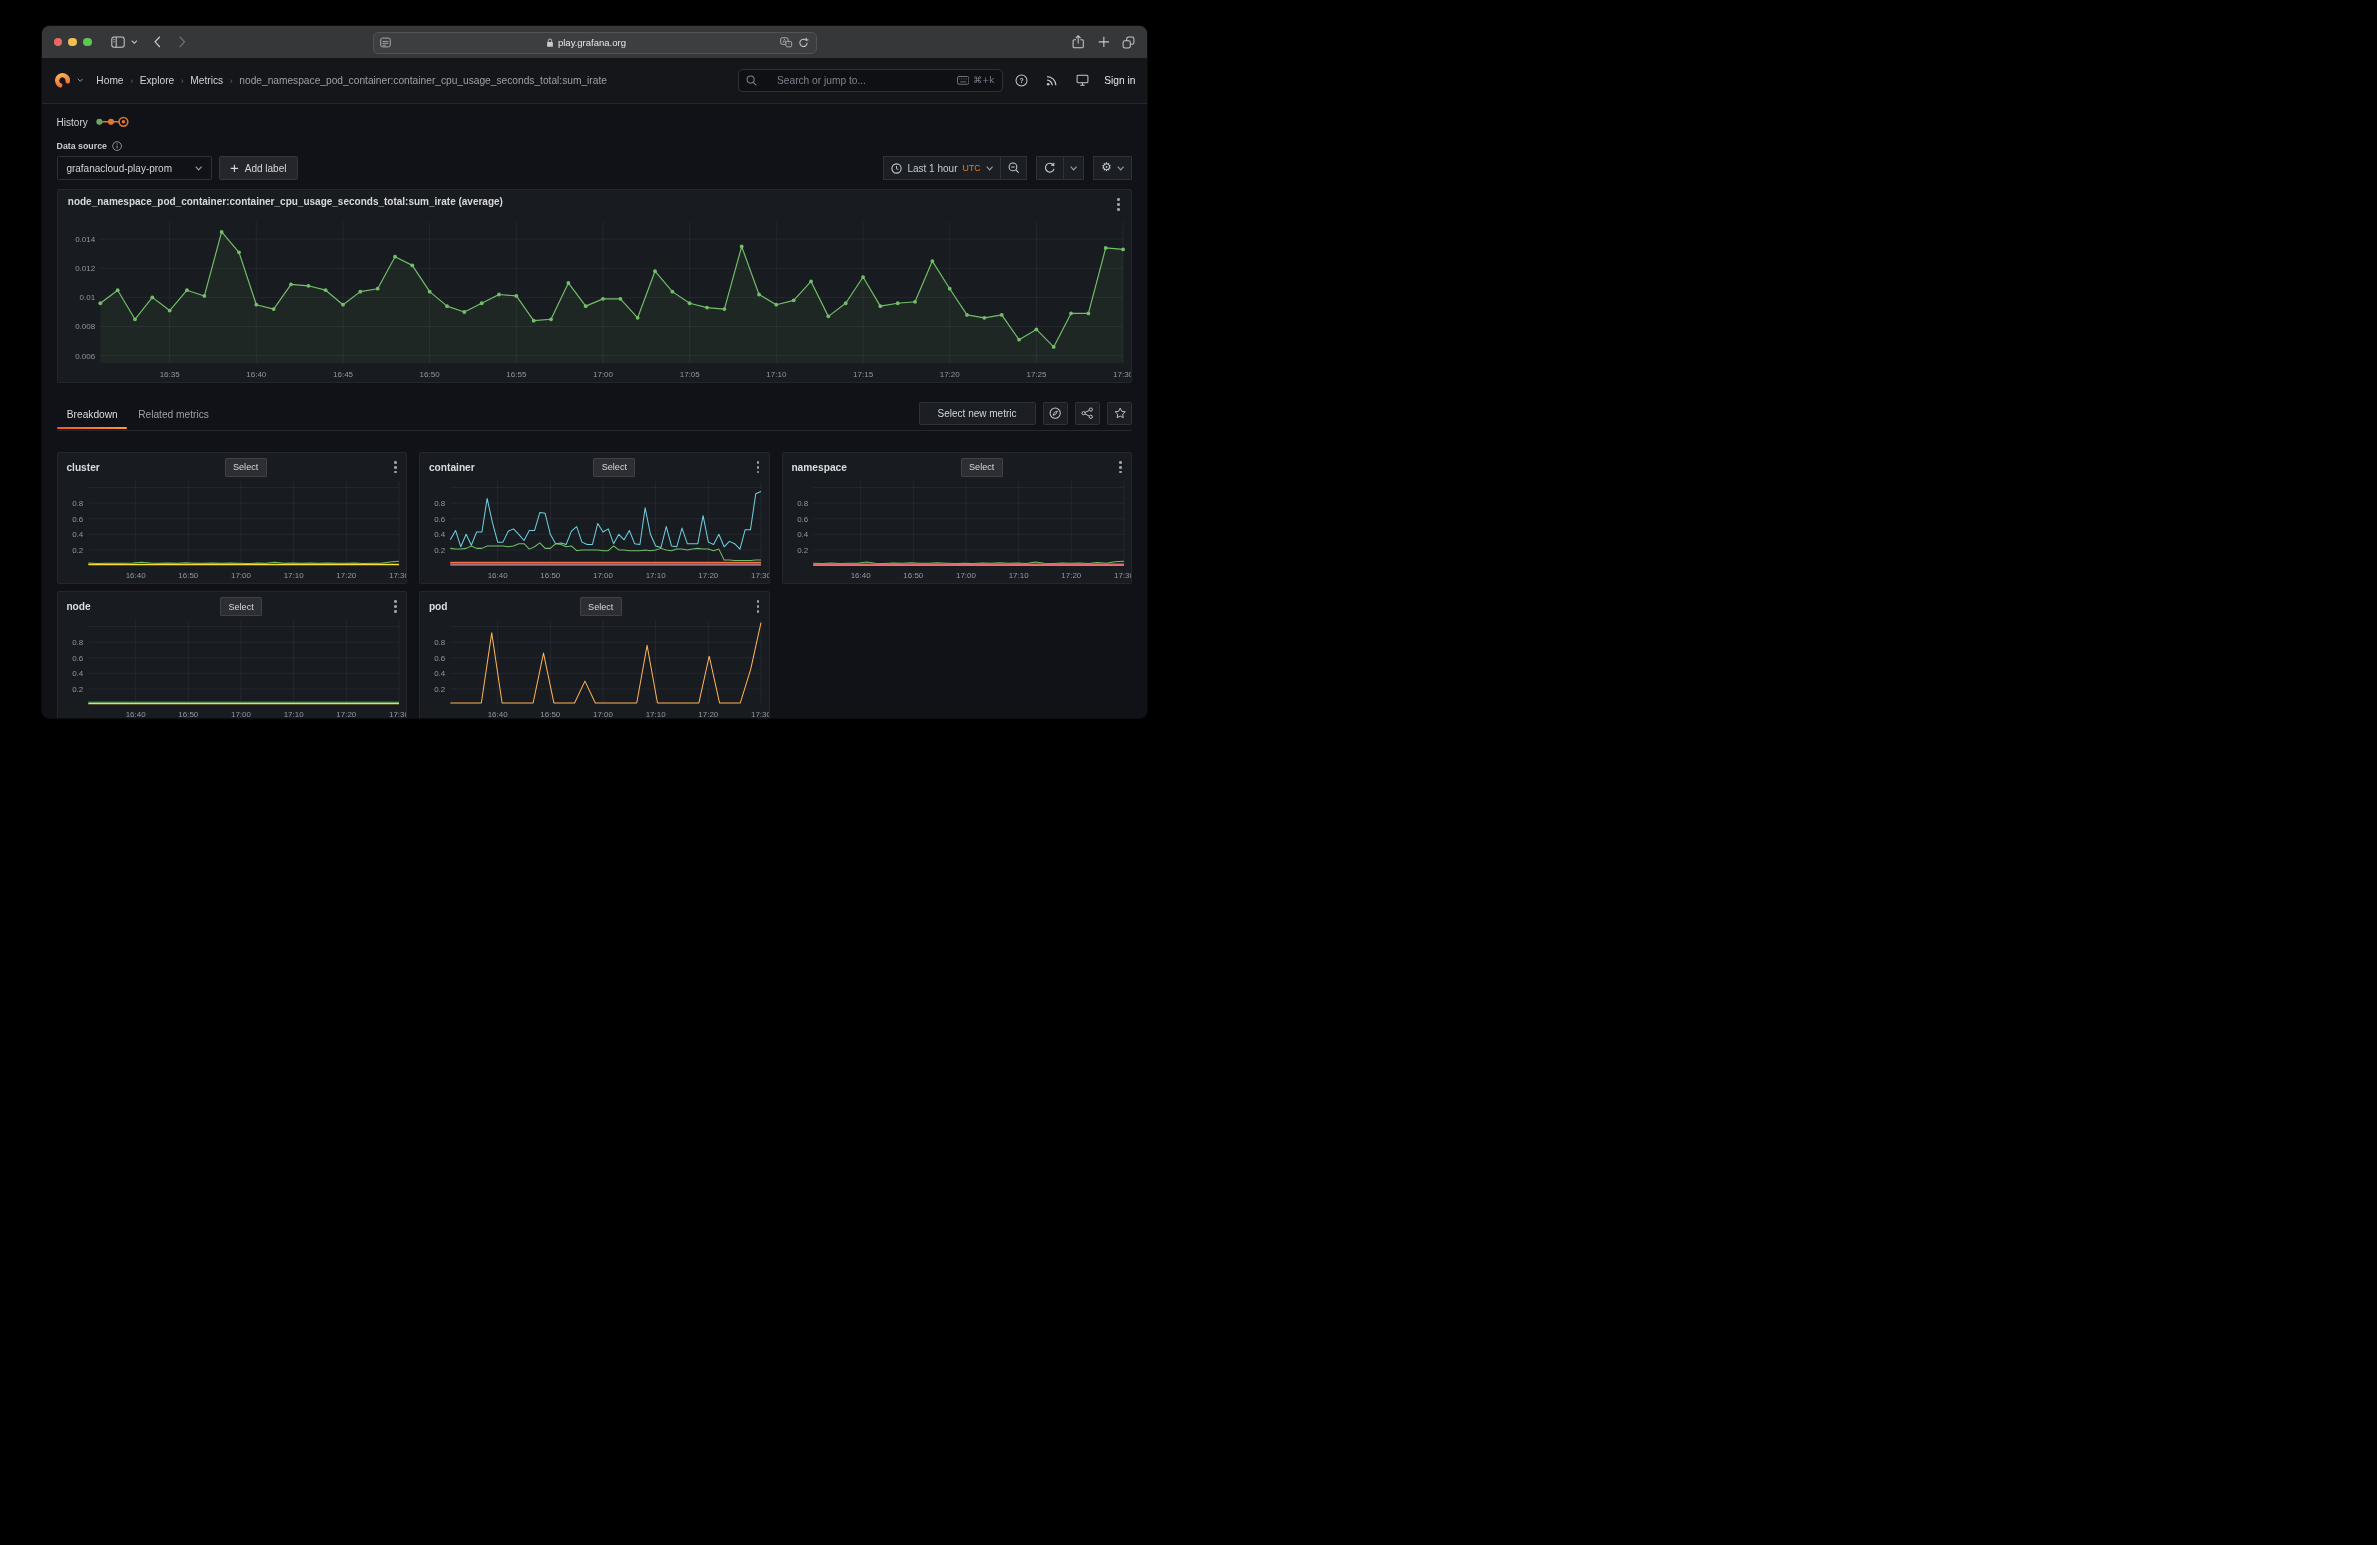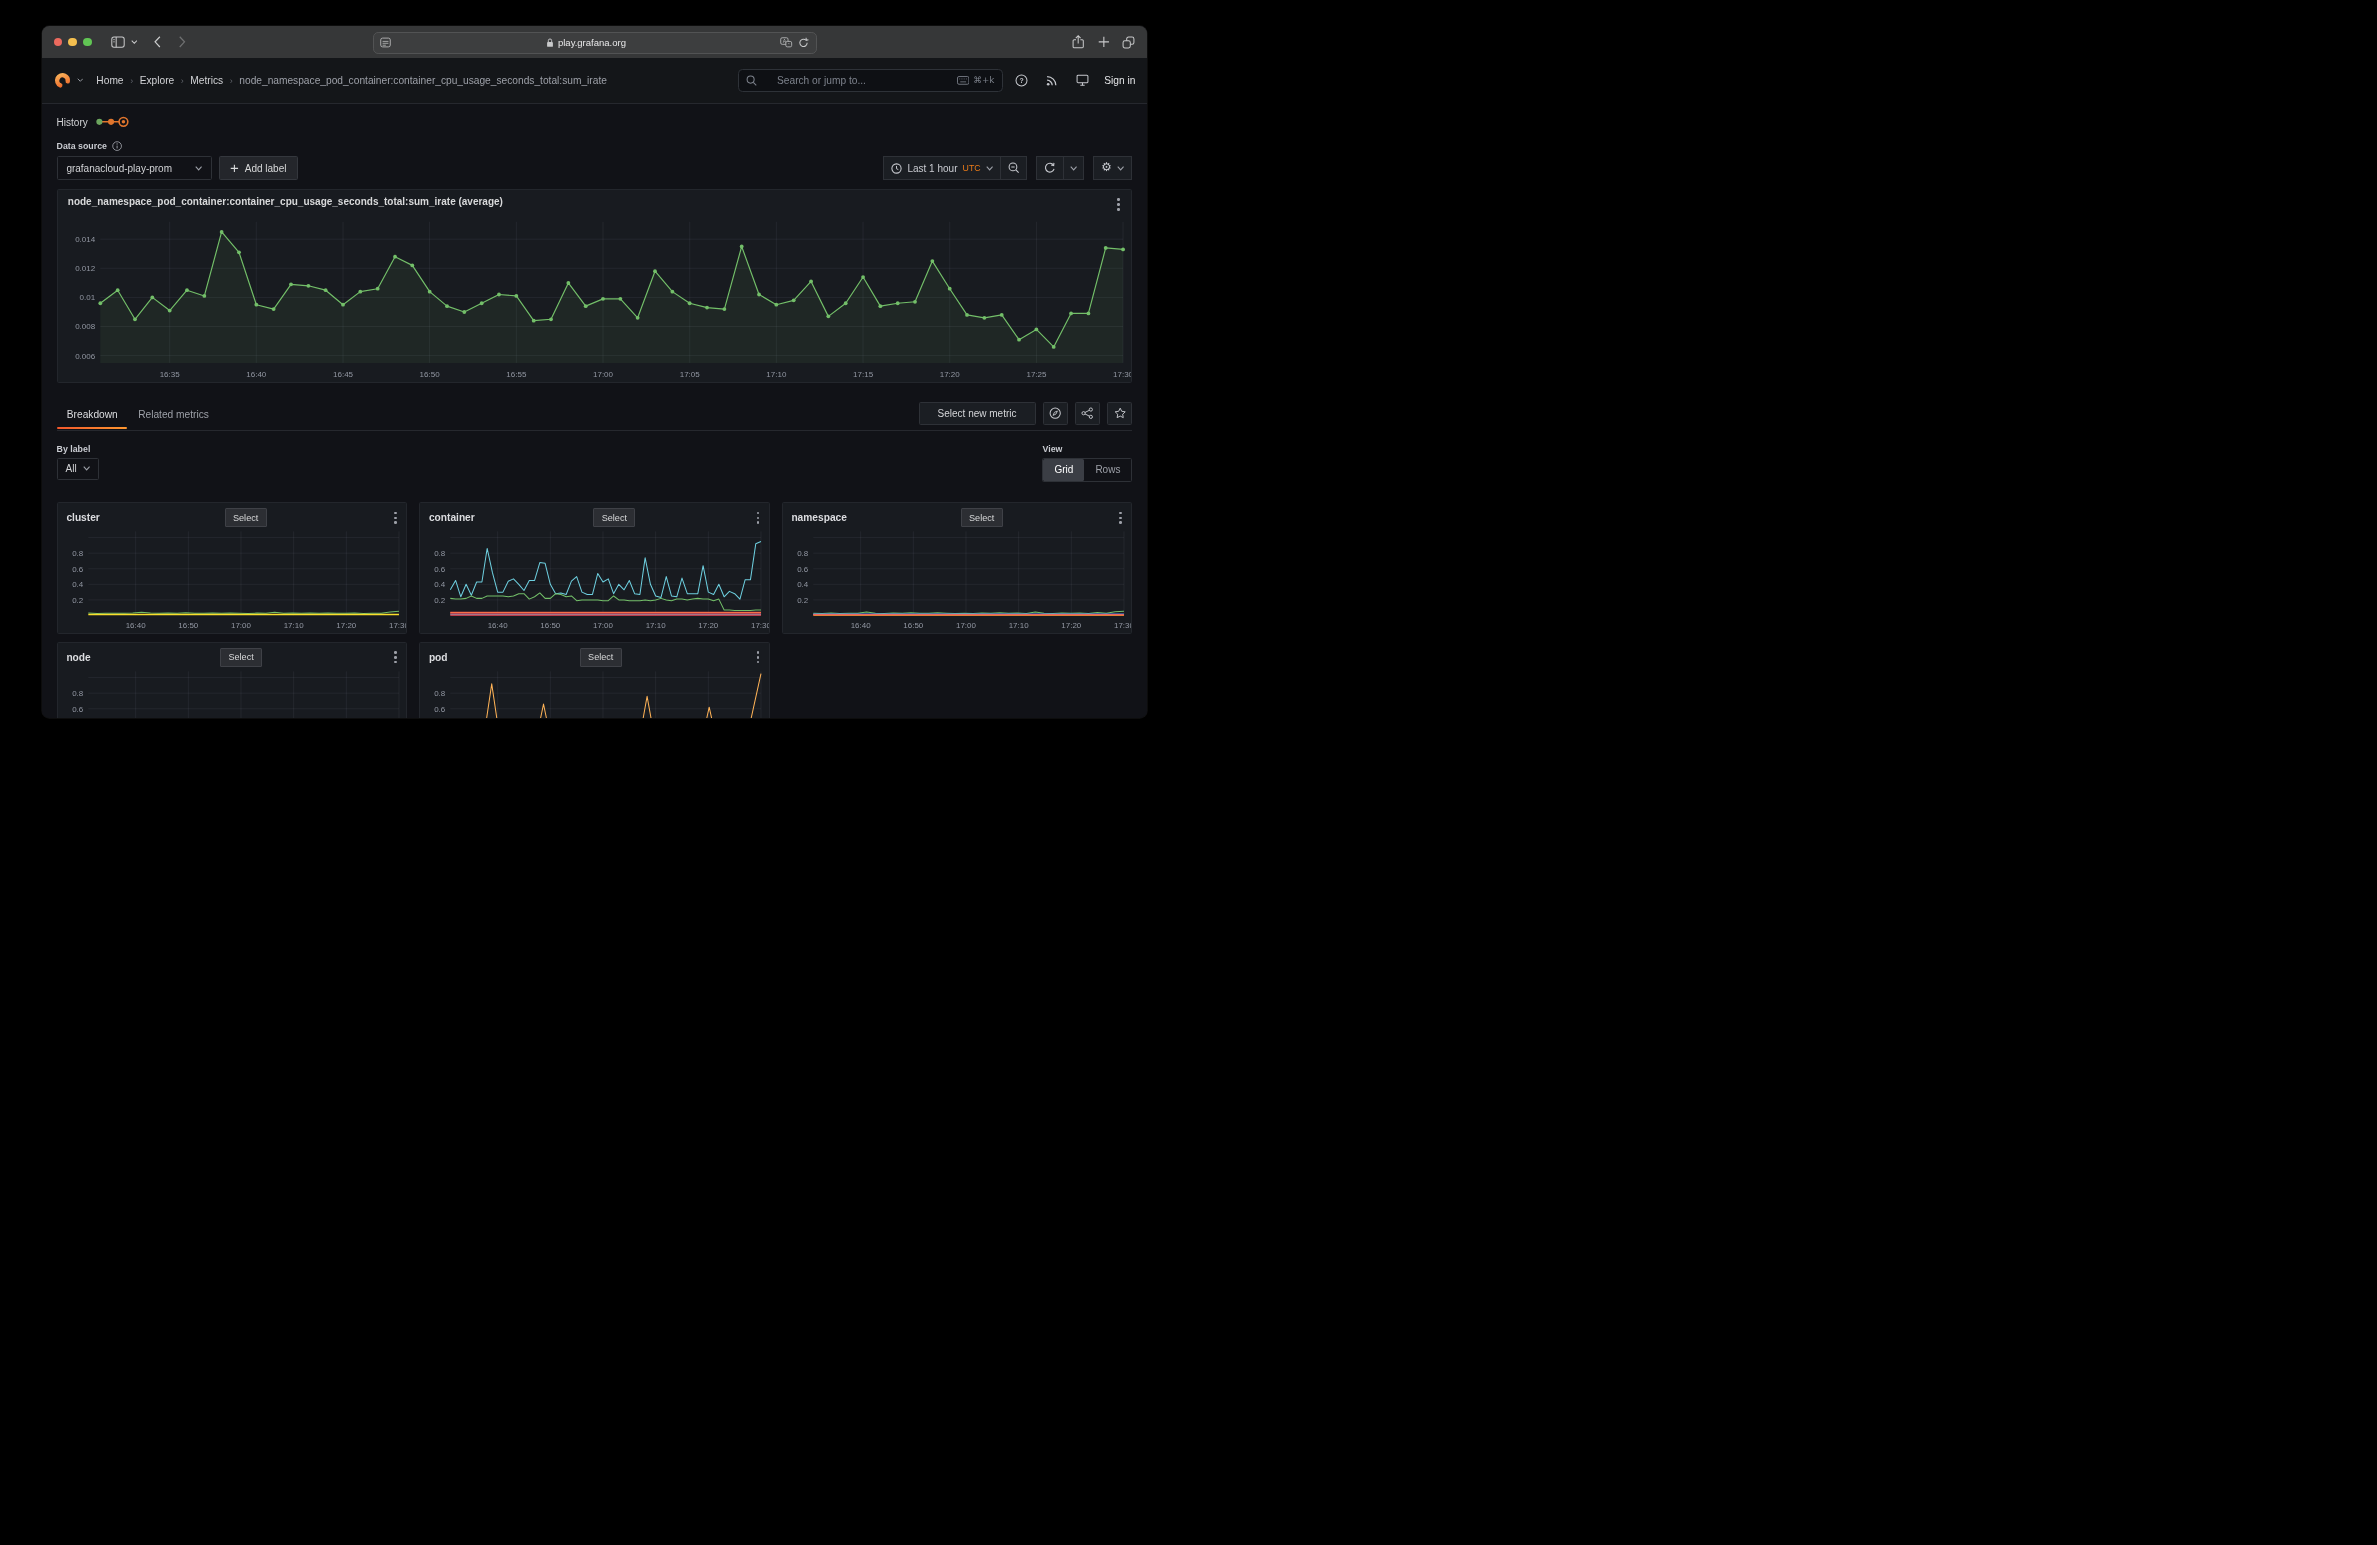--- a/index.html
+++ b/index.html
@@ -471,40 +471,20 @@
             </svg>
         </span>
         <span class="gbtn icon">
           <svg class="ic" width="12.4" height="12.4" viewBox="0 0 17 17">
               <path d="M8.5 1.6l2.1 4.3 4.8.7-3.5 3.3.8 4.7-4.2-2.2-4.2 2.2.8-4.7L1.6 6.6l4.8-.7z" fill="none" stroke="currentColor" stroke-width="1.3" stroke-linejoin="round"></path>
             </svg>
         </span>
       </div>
     </div>
 
-    <div class="filterrow">
-      <div>
-        <div class="flabel">By label</div>
-        <div class="alldrop">
-          <span>All</span>
-          <span style="color:#9da0a8">
-            <svg class="ic" width="7.3" height="5.1" viewBox="0 0 10 7">
-                <polyline points="1,1 5,5.3 9,1" fill="none" stroke="currentColor" stroke-width="1.5"></polyline>
-              </svg>
-          </span>
-        </div>
-      </div>
-      <div class="viewblock">
-        <div class="flabel">View</div>
-        <div class="toggle">
-          <span class="seg active">Grid</span>
-          <span class="seg">Rows</span>
-        </div>
-      </div>
-    </div>
 
     <div class="pgrid">
       <div class="panel spanel">
         <div class="spanel-head">
           <span class="stitle">cluster</span>
           <span class="selbtn">Select</span>
           <span class="kebab">
               <i></i>
               <i></i>
               <i></i>

